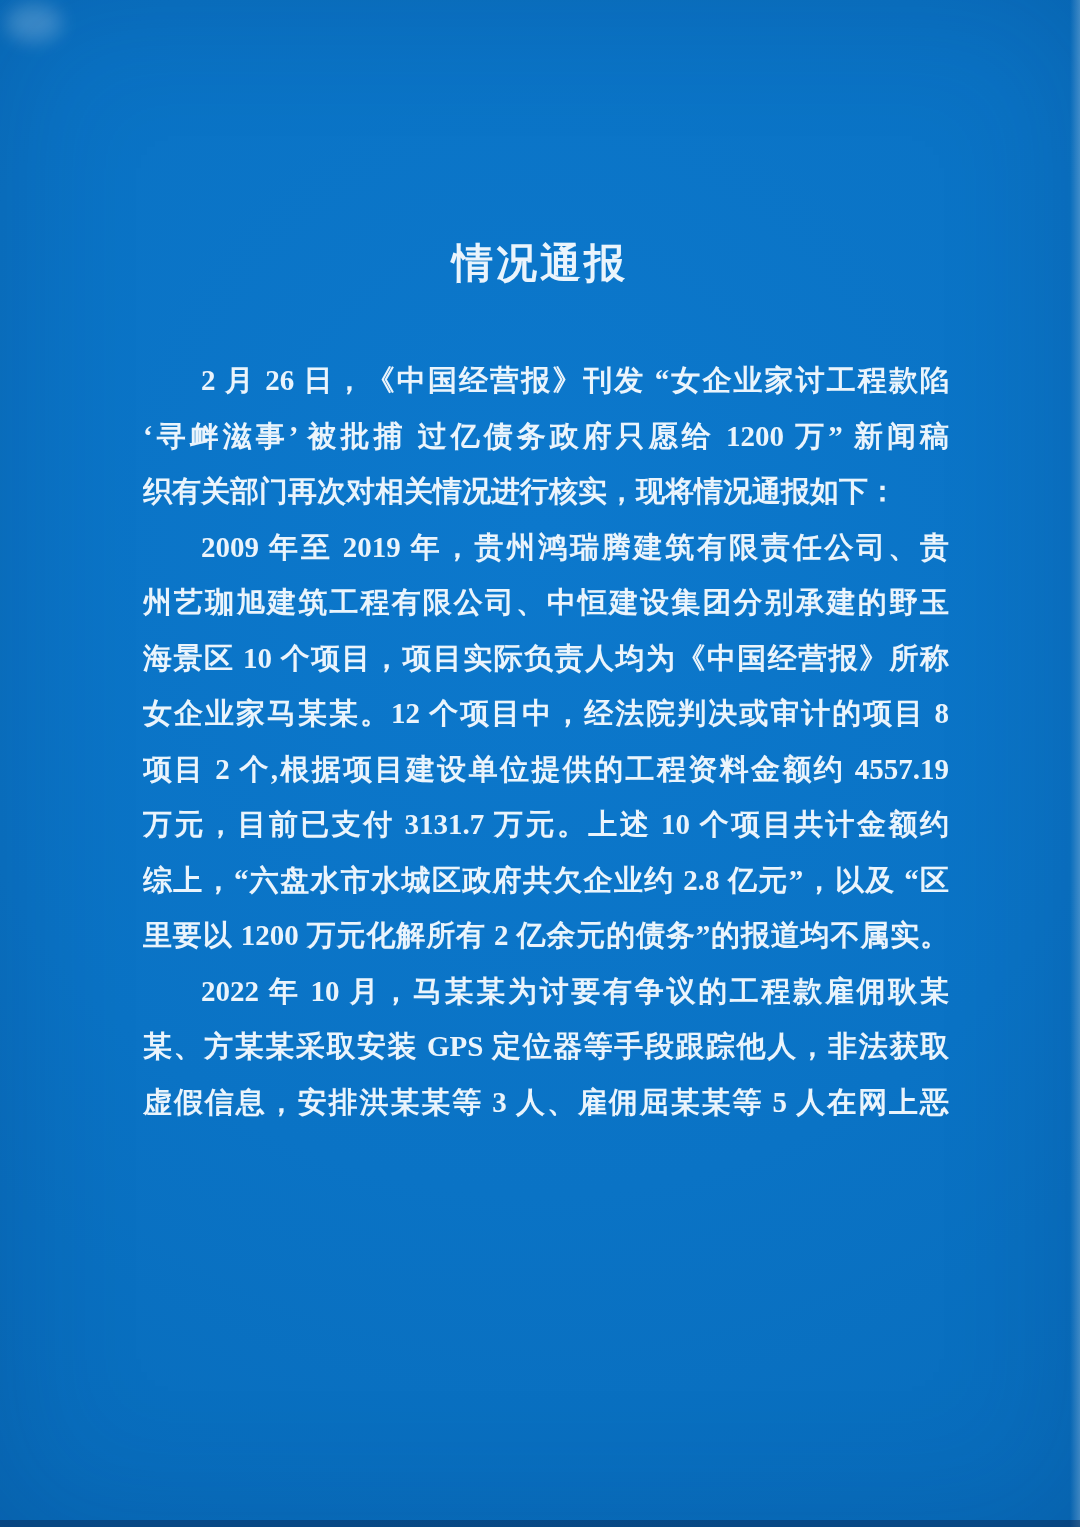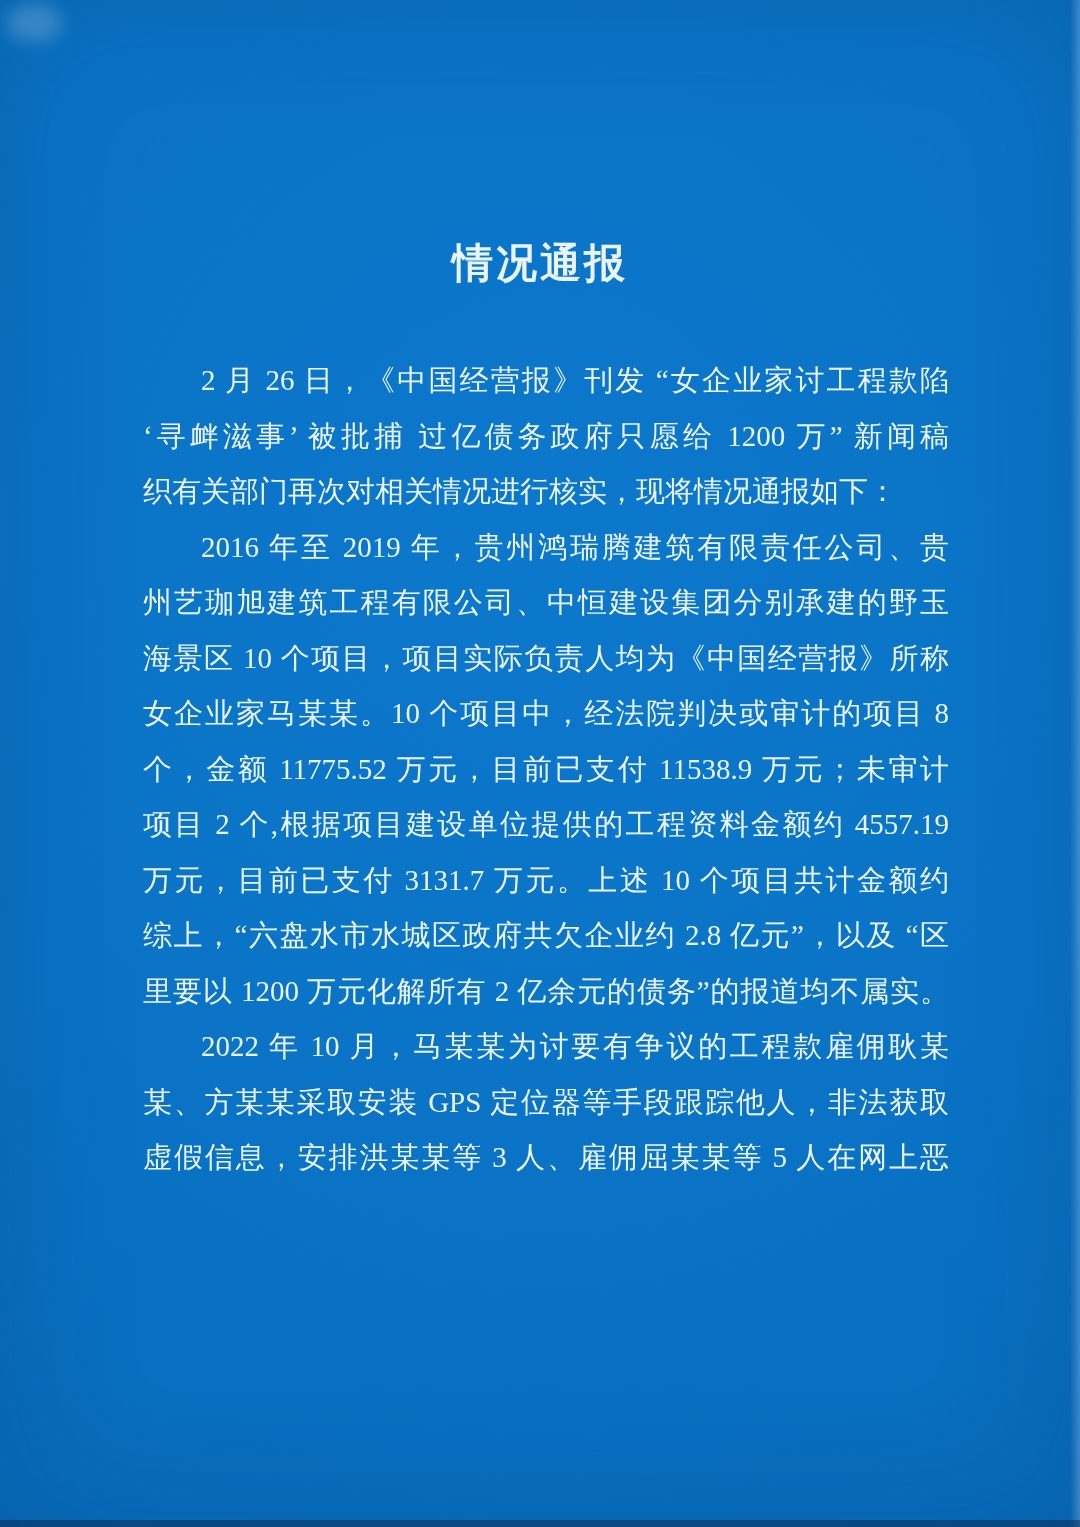--- a/index.html
+++ b/index.html
@@ -32,21 +32,21 @@
     font-size: 41px;
     font-weight: 700;
     letter-spacing: 3px;
   }
   .doc-body {
     position: absolute;
     left: 143px;
     top: 353px;
     width: 806px;
   }
-  .paragraph { margin: 0; }
+  .paragraph { margin: 0; font-weight: bold; }
   .line {
     height: 55.5px;
     line-height: 55.5px;
     font-size: 29px;
     text-align: justify;
     text-align-last: justify;
     overflow: hidden;
   }
   .line.indent { text-indent: 2em; }
   .line.short {
@@ -86,25 +86,24 @@
 <div class="page">
   <div class="corner-smudge"></div>
   <h1 class="title">情况通报</h1>
   <div class="doc-body">
       <div class="paragraph">
         <div class="line indent">2 月 26 日，《中国经营报》刊发 “女企业家讨工程款陷</div>
         <div class="line">‘寻衅滋事’ 被批捕 过亿债务政府只愿给 1200 万” 新闻稿</div>
         <div class="line short">织有关部门再次对相关情况进行核实，现将情况通报如下：</div>
       </div>
       <div class="paragraph">
-        <div class="line indent">2016 年至 2019 年，贵州鸿瑞腾建筑有限责任公司、贵</div>
+        <div class="line indent">2009 年至 2019 年，贵州鸿瑞腾建筑有限责任公司、贵</div>
         <div class="line">州艺珈旭建筑工程有限公司、中恒建设集团分别承建的野玉</div>
         <div class="line">海景区 10 个项目，项目实际负责人均为《中国经营报》所称</div>
-        <div class="line">女企业家马某某。10 个项目中，经法院判决或审计的项目 8</div>
-        <div class="line">个，金额 11775.52 万元，目前已支付 11538.9 万元；未审计</div>
+        <div class="line">女企业家马某某。12 个项目中，经法院判决或审计的项目 8</div>
         <div class="line">项目 2 个,根据项目建设单位提供的工程资料金额约 4557.19</div>
         <div class="line">万元，目前已支付 3131.7 万元。上述 10 个项目共计金额约</div>
         <div class="line">综上，“六盘水市水城区政府共欠企业约 2.8 亿元”，以及 “区</div>
         <div class="line">里要以 1200 万元化解所有 2 亿余元的债务”的报道均不属实。</div>
       </div>
       <div class="paragraph">
         <div class="line indent">2022 年 10 月，马某某为讨要有争议的工程款雇佣耿某</div>
         <div class="line">某、方某某采取安装 GPS 定位器等手段跟踪他人，非法获取</div>
         <div class="line">虚假信息，安排洪某某等 3 人、雇佣屈某某等 5 人在网上恶</div>
       </div>

